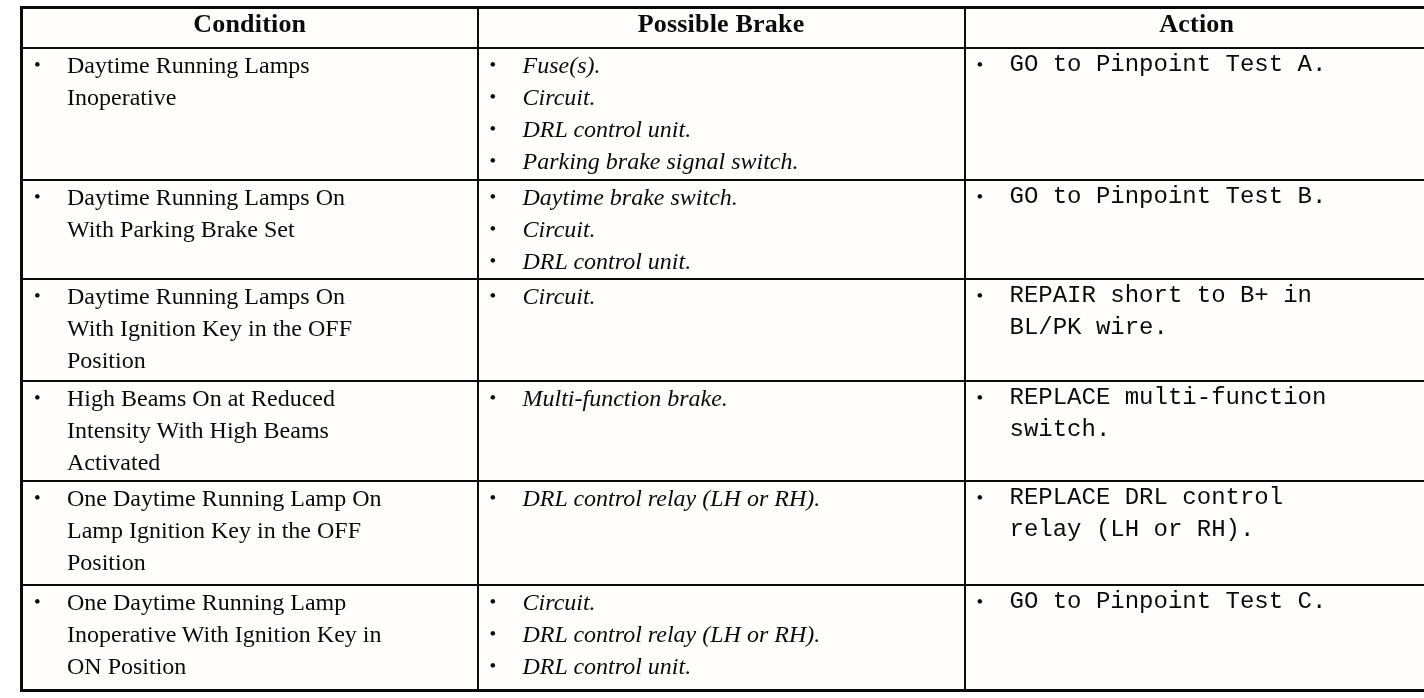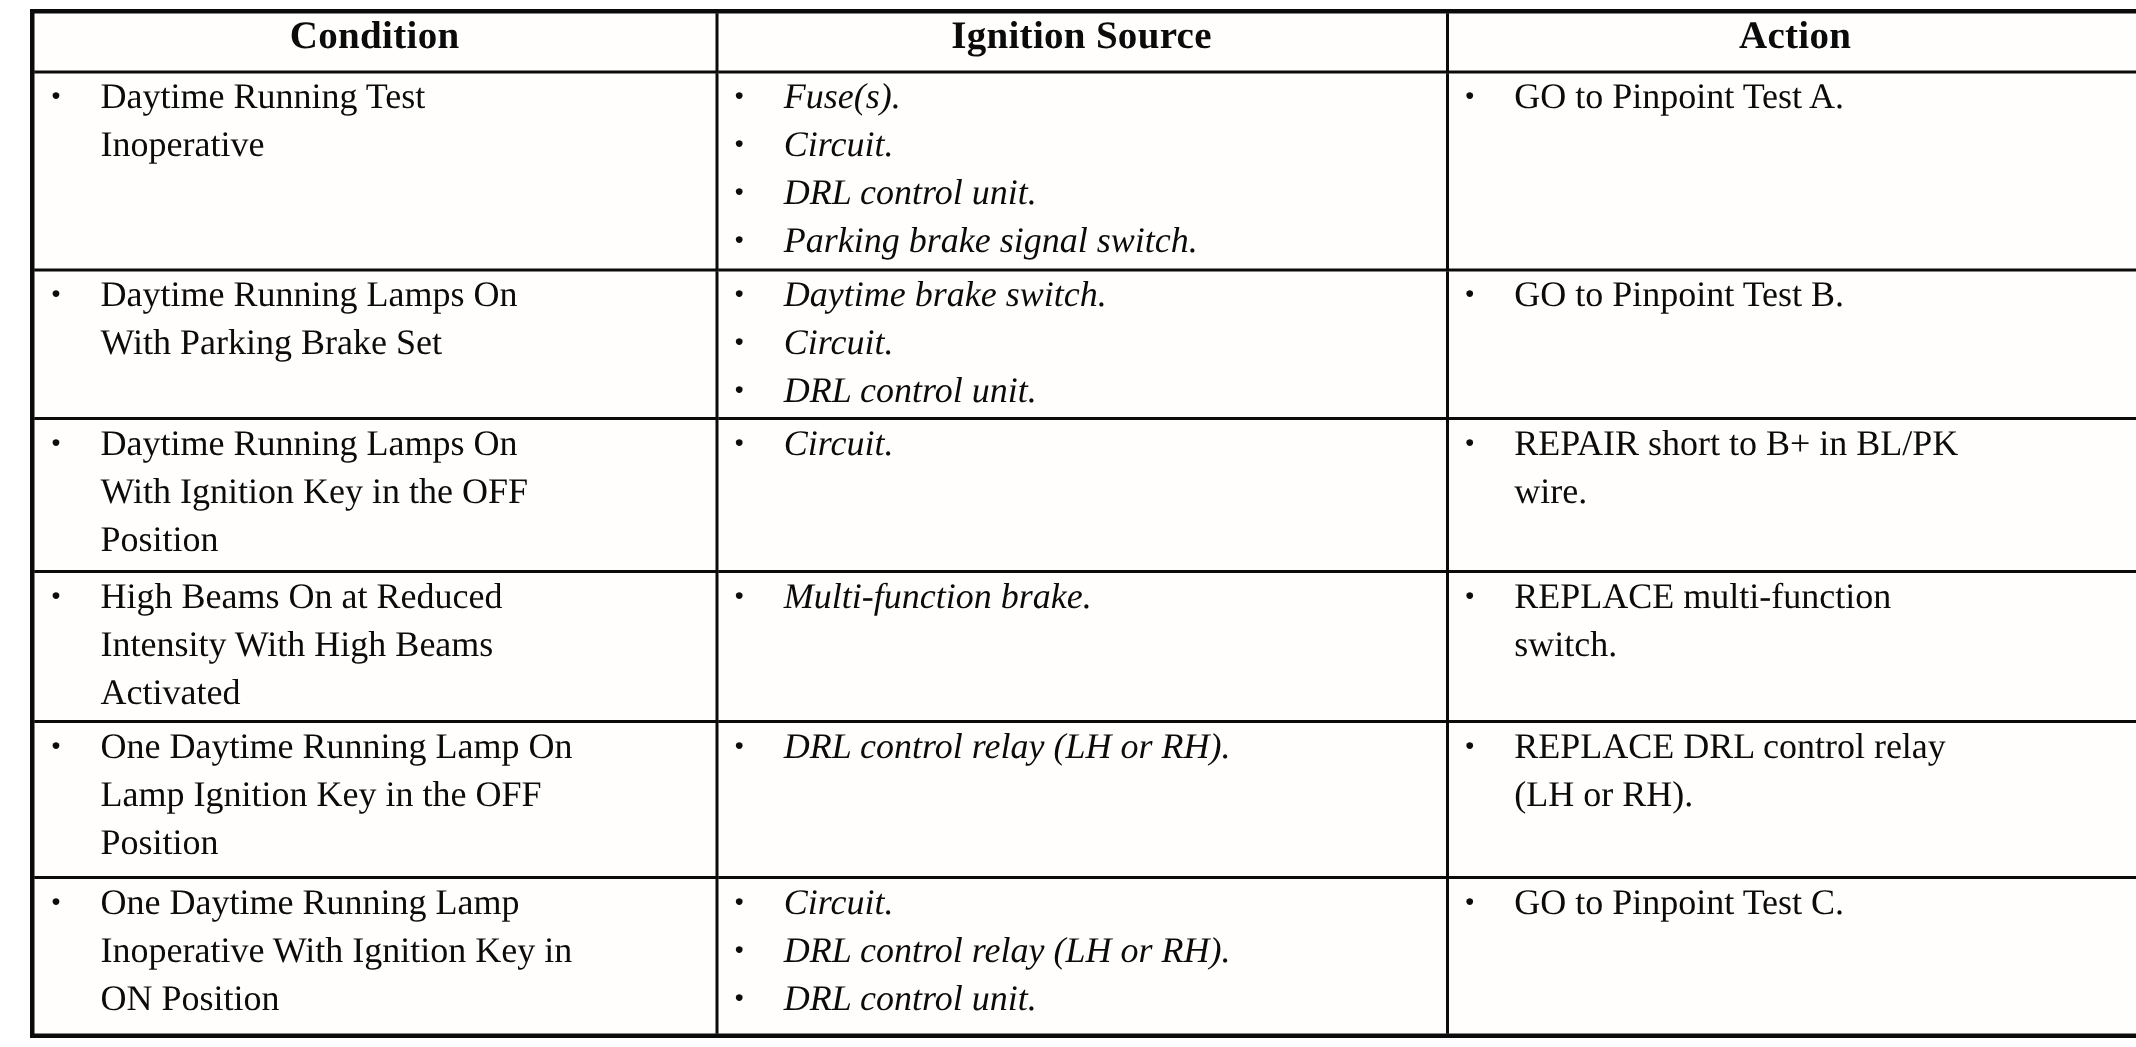--- a/index.html
+++ b/index.html
@@ -56,46 +56,46 @@
     flex: 0 0 44px;
     padding-left: 11px;
     font-size: 19px;
     line-height: 32px;
   }
   .item-text {
     flex: 0 1 auto;
   }
   td.col-condition .item-text { max-width: 318px; }
   td.col-source   .item-text { max-width: 400px; font-style: italic; }
-  td.col-action   .item-text { max-width: 320px; }
+  td.col-action   .item-text { max-width: 320px; font-family: Liberation Mono, monospace; }
 </style>
 </head>
 <body>
 
 <div class="page">
   <table class="diag">
     <colgroup>
       <col style="width:456px">
       <col style="width:487px">
       <col style="width:465px">
     </colgroup>
     <thead>
       <tr style="height:40px;">
         <th>Condition</th>
-        <th>Ignition Source</th>
+        <th>Possible Brake</th>
         <th>Action</th>
       </tr>
     </thead>
     <tbody>
 
       <tr style="height:130px;">
         <td class="cell col-condition">
           <div class="item">
             <span class="bullet">•</span>
-            <span class="item-text">Daytime Running Test Inoperative</span>
+            <span class="item-text">Daytime Running Lamps Inoperative</span>
           </div>
         </td>
         <td class="cell col-source">
           <div class="item">
             <span class="bullet">•</span>
             <span class="item-text">Fuse(s).</span>
           </div>
           <div class="item">
             <span class="bullet">•</span>
             <span class="item-text">Circuit.</span>

